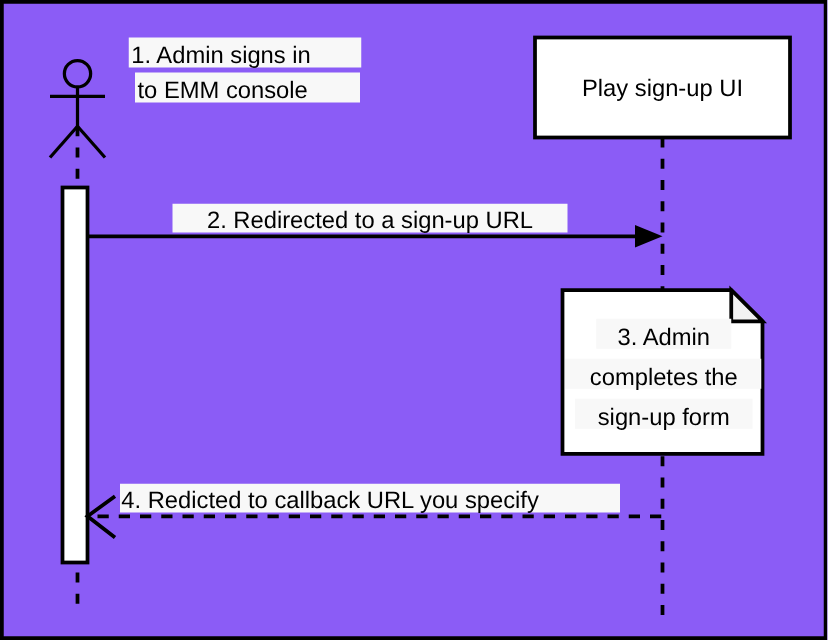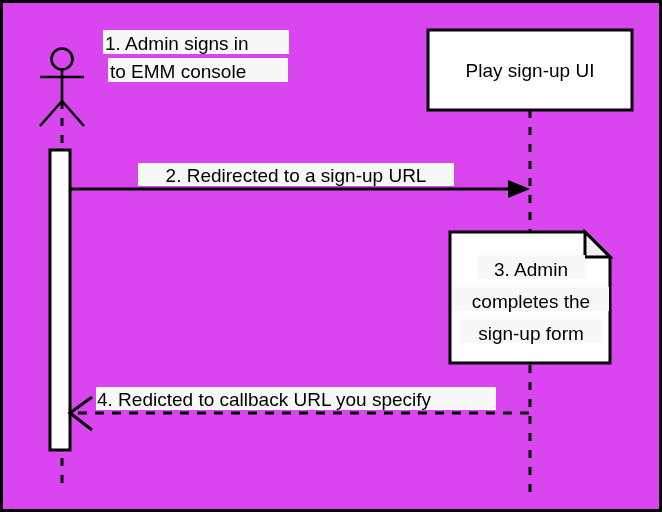--- a/index.html
+++ b/index.html
@@ -8,21 +8,21 @@
     padding: 0;
     background: #ffffff;
   }
   body {
     font-family: "Liberation Sans", sans-serif;
   }
   #diagram-root {
     position: relative;
     width: 662px;
     height: 512px;
-    background: #d946ef;
+    background: #8b5cf6;
     overflow: hidden;
   }
   #diagram-svg {
     position: absolute;
     left: 0;
     top: 0;
     width: 662px;
     height: 512px;
     display: block;
   }

